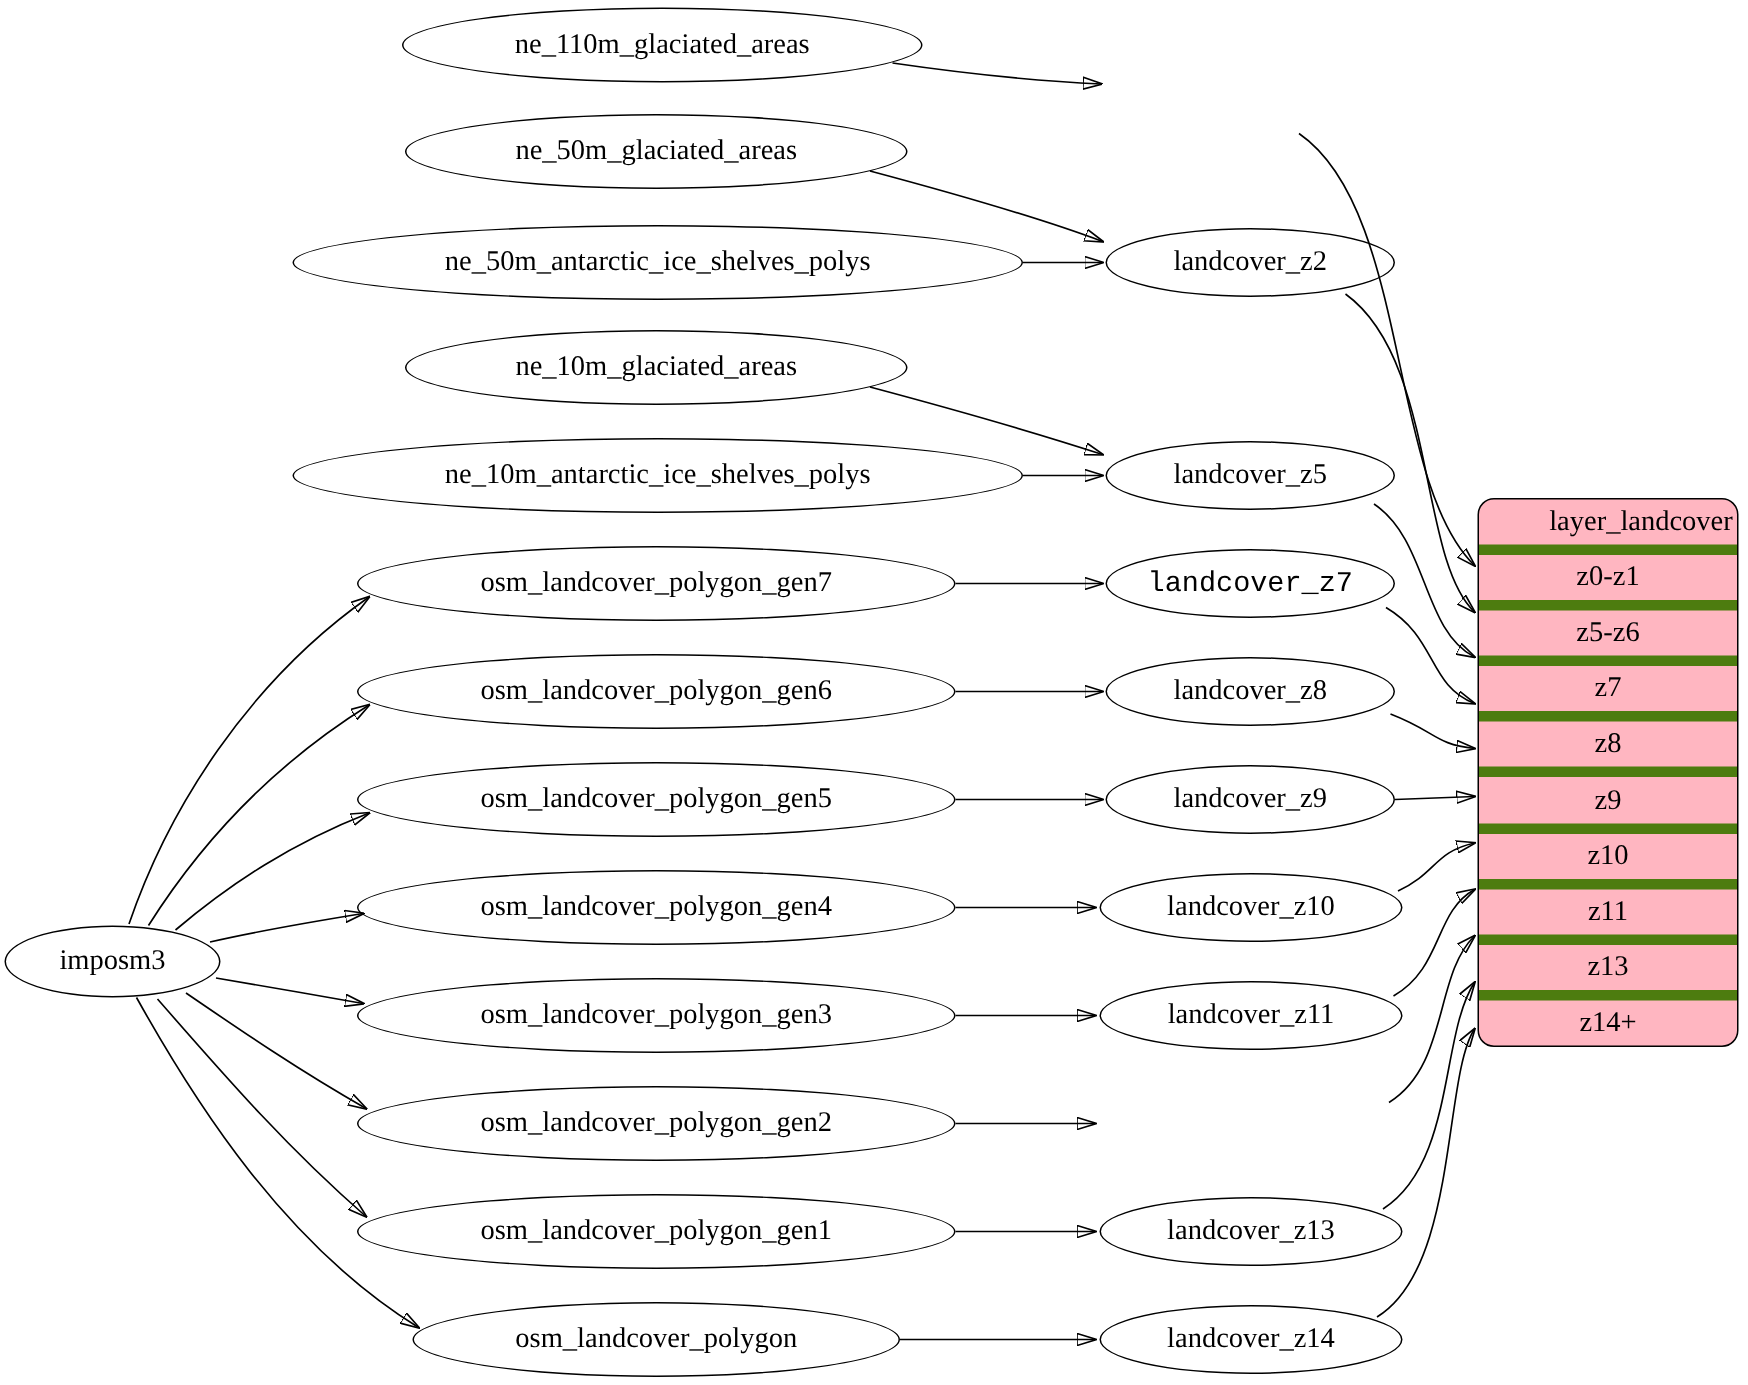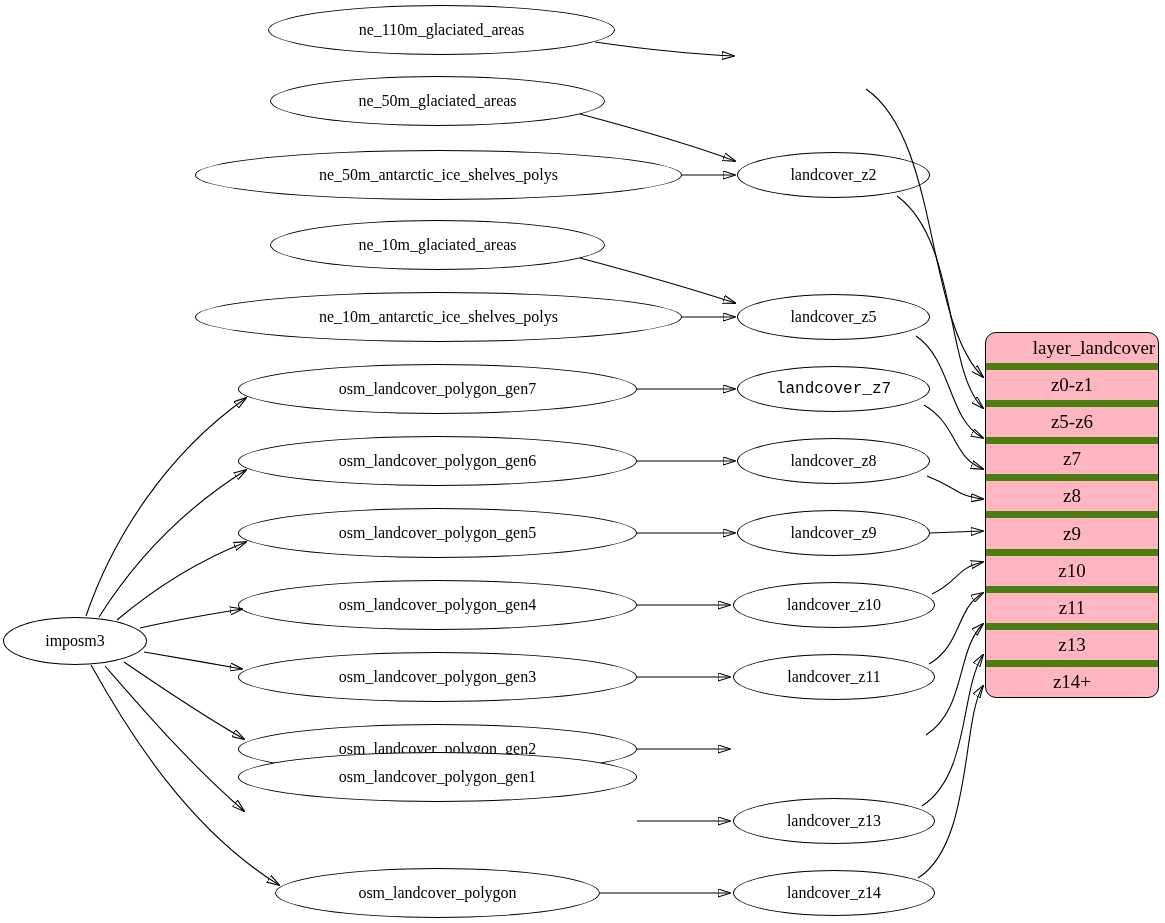--- a/index.html
+++ b/index.html
@@ -2,21 +2,21 @@
 <html><head>
 <meta charset="utf-8">
 <style>
   html,body{margin:0;padding:0;background:#ffffff;}
   .canvas{
     position:relative;width:1165px;height:923px;background:#ffffff;overflow:hidden;
     font-family:"Liberation Serif","DejaVu Serif",serif;color:#000;
   }
   .node{
     position:absolute;display:flex;align-items:center;justify-content:center;
-    border:1px solid #000;border-radius:50%;background:#fff;font-size:16px;
+    border:1px solid #000;border-radius:50%;background:#fff;font-size:19px;
     box-sizing:border-box;z-index:1;white-space:nowrap;
   }
   .edges{position:absolute;left:0;top:0;z-index:2;pointer-events:none;}
   .edges path{stroke:#000;stroke-width:1.1;fill:none;}
   .rtable{
     position:absolute;left:985px;top:332px;width:174px;height:366px;
     background:#ffb6c1;border:1.5px solid #000;border-radius:11px;
     display:flex;flex-direction:column;box-sizing:border-box;overflow:hidden;z-index:1;
   }
   .trow{
@@ -103,21 +103,21 @@
     </div>
   <div class="node" style="left:238px;top:580px;width:399px;height:50px;">
     <span>osm_landcover_polygon_gen4</span>
     </div>
   <div class="node" style="left:238px;top:652px;width:399px;height:50px;">
     <span>osm_landcover_polygon_gen3</span>
     </div>
   <div class="node" style="left:238px;top:724px;width:399px;height:50px;">
     <span>osm_landcover_polygon_gen2</span>
     </div>
-  <div class="node" style="left:238px;top:752px;width:399px;height:50px;text-align:right;">
+  <div class="node" style="left:238px;top:796px;width:399px;height:50px;text-align:right;">
     <span>osm_landcover_polygon_gen1</span>
     </div>
   <div class="node" style="left:275px;top:868px;width:325px;height:50px;">
     <span>osm_landcover_polygon</span>
     </div>
 
   <div class="node" style="left:737px;top:152px;width:193px;height:46px;">
     <span>landcover_z2</span>
     </div>
   <div class="node" style="left:737px;top:294px;width:193px;height:46px;">

